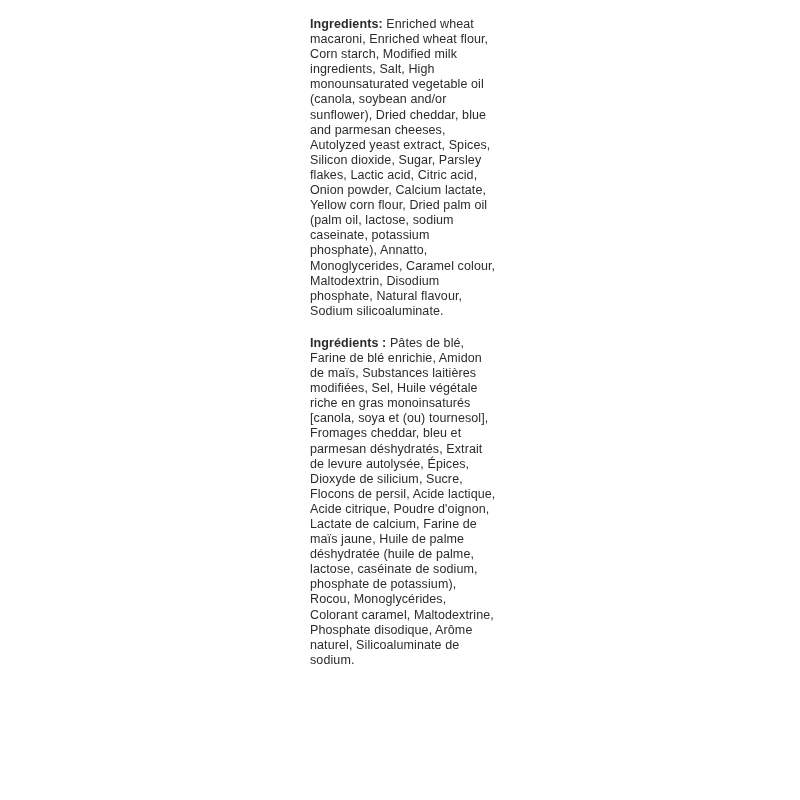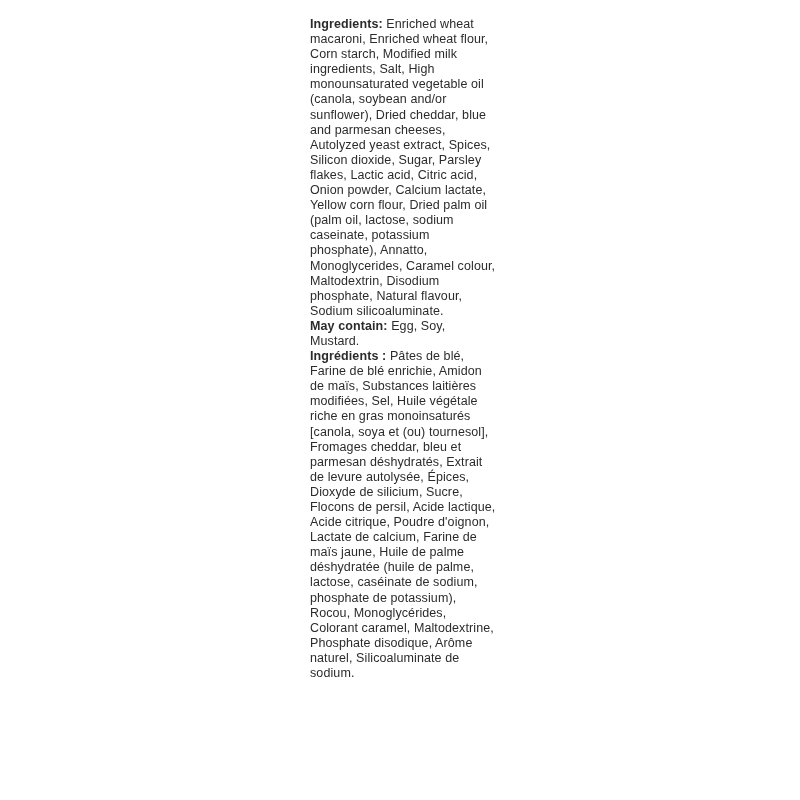--- a/index.html
+++ b/index.html
@@ -20,40 +20,37 @@
     line-height: 15.1px;
     color: #2b2b2b;
     letter-spacing: 0.1px;
     text-align: left;
   }
   .para {
     margin: 0;
     padding: 0;
   }
   .para.french-section {
+    margin-top: 17px;
   }
   .bold-label {
     font-weight: bold;
   }
 </style>
 </head>
 <body>
 
 <div class="label-panel">
 
   <p class="para">
     <span class="bold-label">Ingredients:</span>
     <span>Enriched wheat macaroni, Enriched wheat flour, Corn starch, Modified milk ingredients, Salt, High monounsaturated vegetable oil (canola, soybean and/or sunflower), Dried cheddar, blue and parmesan cheeses, Autolyzed yeast extract, Spices, Silicon dioxide, Sugar, Parsley flakes, Lactic acid, Citric acid, Onion powder, Calcium lactate, Yellow corn flour, Dried palm oil (palm oil, lactose, sodium caseinate, potassium phosphate), Annatto, Monoglycerides, Caramel colour, Maltodextrin, Disodium phosphate, Natural flavour, Sodium silicoaluminate.</span>
   </p>
 
 
-  <p class="para">
-    <span class="bold-label">May contain:</span>
-    <span>Egg, Soy, Mustard.</span>
-  </p>
 
   <p class="para french-section">
     <span class="bold-label">Ingrédients :</span>
     <span>Pâtes de blé, Farine de blé enrichie, Amidon de maïs, Substances laitières modifiées, Sel, Huile végétale riche en gras monoinsaturés [canola, soya et (ou) tournesol], Fromages cheddar, bleu et parmesan déshydratés, Extrait de levure autolysée, Épices, Dioxyde de silicium, Sucre, Flocons de persil, Acide lactique, Acide citrique, Poudre d'oignon, Lactate de calcium, Farine de maïs jaune, Huile de palme déshydratée (huile de palme, lactose, caséinate de sodium, phosphate de potassium), Rocou, Monoglycérides, Colorant caramel, Maltodextrine, Phosphate disodique, Arôme naturel, Silicoaluminate de sodium.</span>
   </p>
 
 
 
 </div>
 

